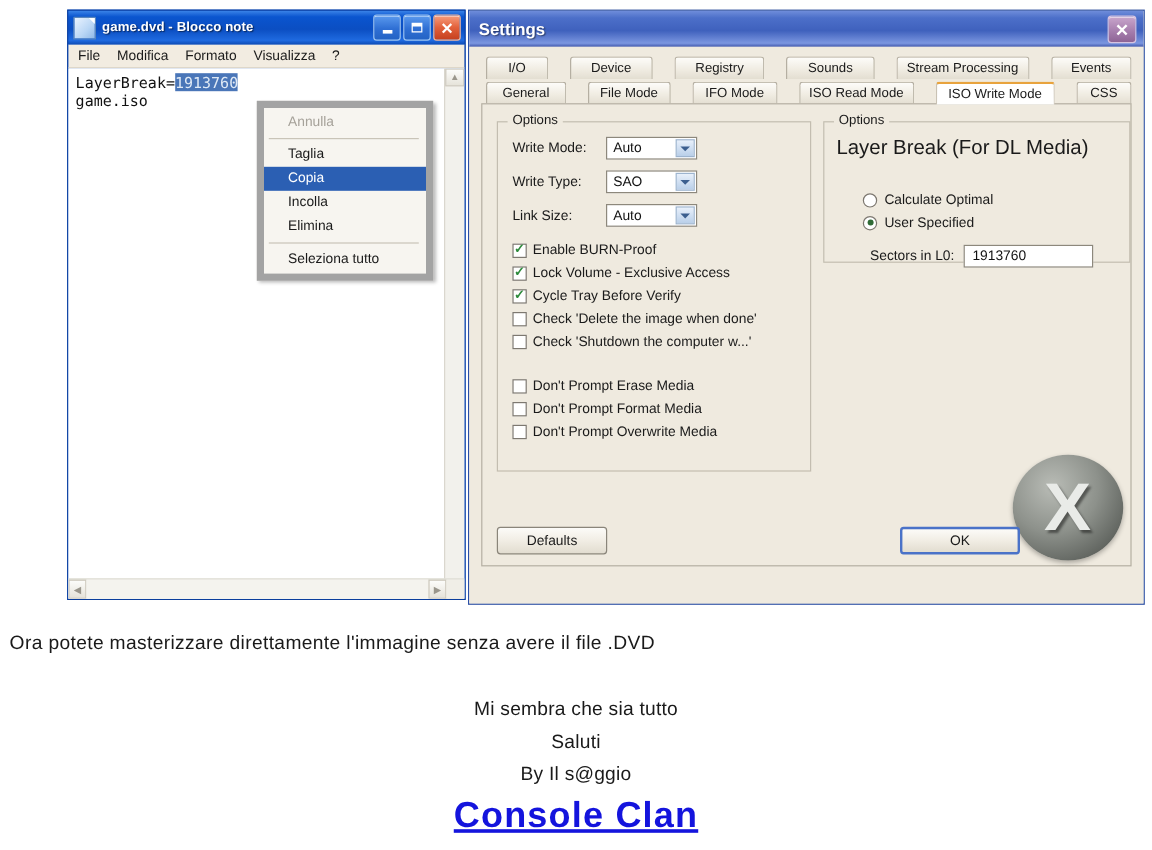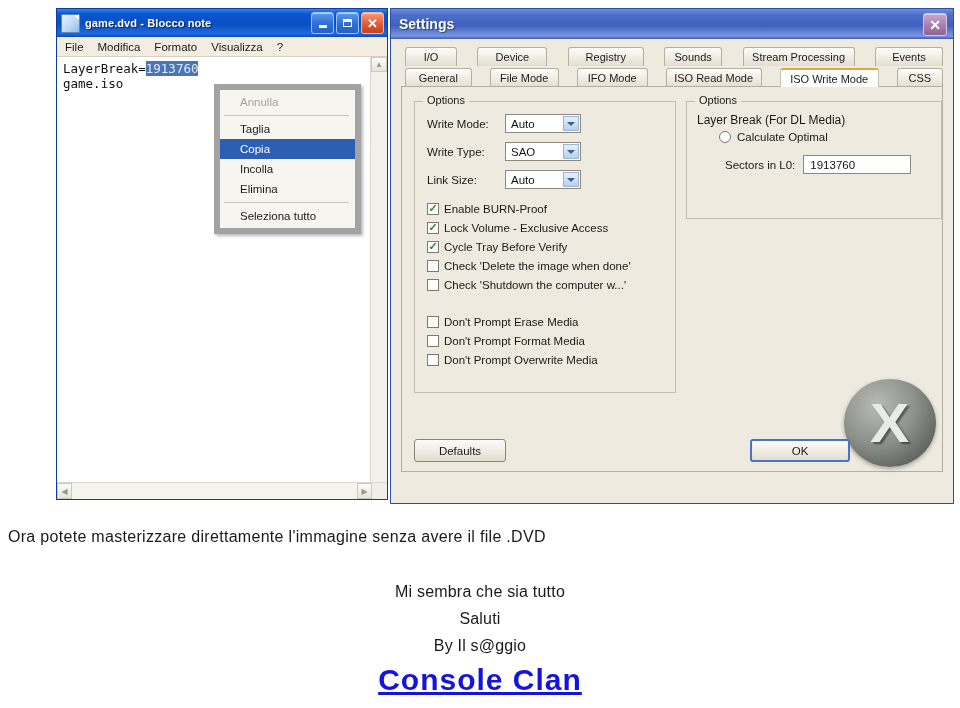--- a/index.html
+++ b/index.html
@@ -121,21 +121,21 @@
     position:absolute;right:6px;top:4px;width:22px;height:21px;
     border:1px solid #d6c3e0;border-radius:3px;
     background:linear-gradient(180deg,#c9a6cc 0%,#a77fae 55%,#8e6496 100%);
     display:flex;align-items:center;justify-content:center;
     color:#fff;font-size:14px;font-weight:bold;
     box-shadow:inset 0 1px 0 rgba(255,255,255,.5);
   }
   #st-client{flex:1;background:#efeadf;position:relative;padding:8px 10px 0 10px;box-sizing:border-box;}
 
   
-  .tabrow{display:flex;gap:18px;padding-left:4px;justify-content:space-between;}
+  .tabrow{display:flex;gap:18px;padding-left:4px;}
   .tab{
     height:19px;box-sizing:border-box;
     background:linear-gradient(180deg,#fdfcf9 0%,#f0ece2 55%,#e3ded1 100%);
     border:1px solid #b5afa2;border-bottom:none;
     border-radius:3px 3px 0 0;
     display:flex;align-items:center;justify-content:center;
     font-size:11px;color:#1a1a1a;padding:0 7px;white-space:nowrap;
   }
   .tabrow.row2{margin-top:2px;}
   .tab.active{
@@ -302,21 +302,21 @@
         <span>✕</span>
       </div>
   </div>
 
   <div id="st-client">
 
     <div class="tabrow">
       <div class="tab" style="width:52px">I/O</div>
       <div class="tab" style="width:70px">Device</div>
       <div class="tab" style="width:76px">Registry</div>
-      <div class="tab" style="width:58px">Sounds</div>
+      <div class="tab" style="width:74px">Sounds</div>
       <div class="tab" style="width:112px">Stream Processing</div>
       <div class="tab" style="width:68px">Events</div>
     </div>
 
     <div class="tabrow row2">
       <div class="tab" style="width:73px">General</div>
       <div class="tab" style="width:76px">File Mode</div>
       <div class="tab" style="width:78px">IFO Mode</div>
       <div class="tab" style="width:106px">ISO Read Mode</div>
       <div class="tab active" style="width:110px">ISO Write Mode</div>
@@ -399,25 +399,31 @@
               <span class="cbox"></span>
               <span class="cblabel">Don't Prompt Overwrite Media</span>
             </div>
           </div>
         </div>
       </div>
 
       <div class="group" style="left:284px;top:14px;width:256px;height:118px;">
         <div class="grouplabel">Options</div>
         <div style="padding:11px 0 0 10px;">
-          <div style="font-size:12px;color:#1a1a1a;margin-bottom:0;">Layer Break (For DL Media)</div>
+          <div style="font-size:17px;color:#1a1a1a;margin-bottom:24px;">Layer Break (For DL Media)</div>
 
           <div class="rbrow">
             <span class="radio"></span>
             <span class="cblabel">Calculate Optimal</span>
+          </div>
+          <div class="rbrow">
+            <span class="radio">
+                <span class="dot"></span>
+              </span>
+            <span class="cblabel">User Specified</span>
           </div>
 
           <div style="display:flex;align-items:center;margin:9px 0 0 28px;">
             <span class="cblabel" style="margin-right:8px;">Sectors in L0:</span>
             <span class="textbox" style="width:108px;">1913760</span>
           </div>
         </div>
       </div>
 
       <div id="logo">

